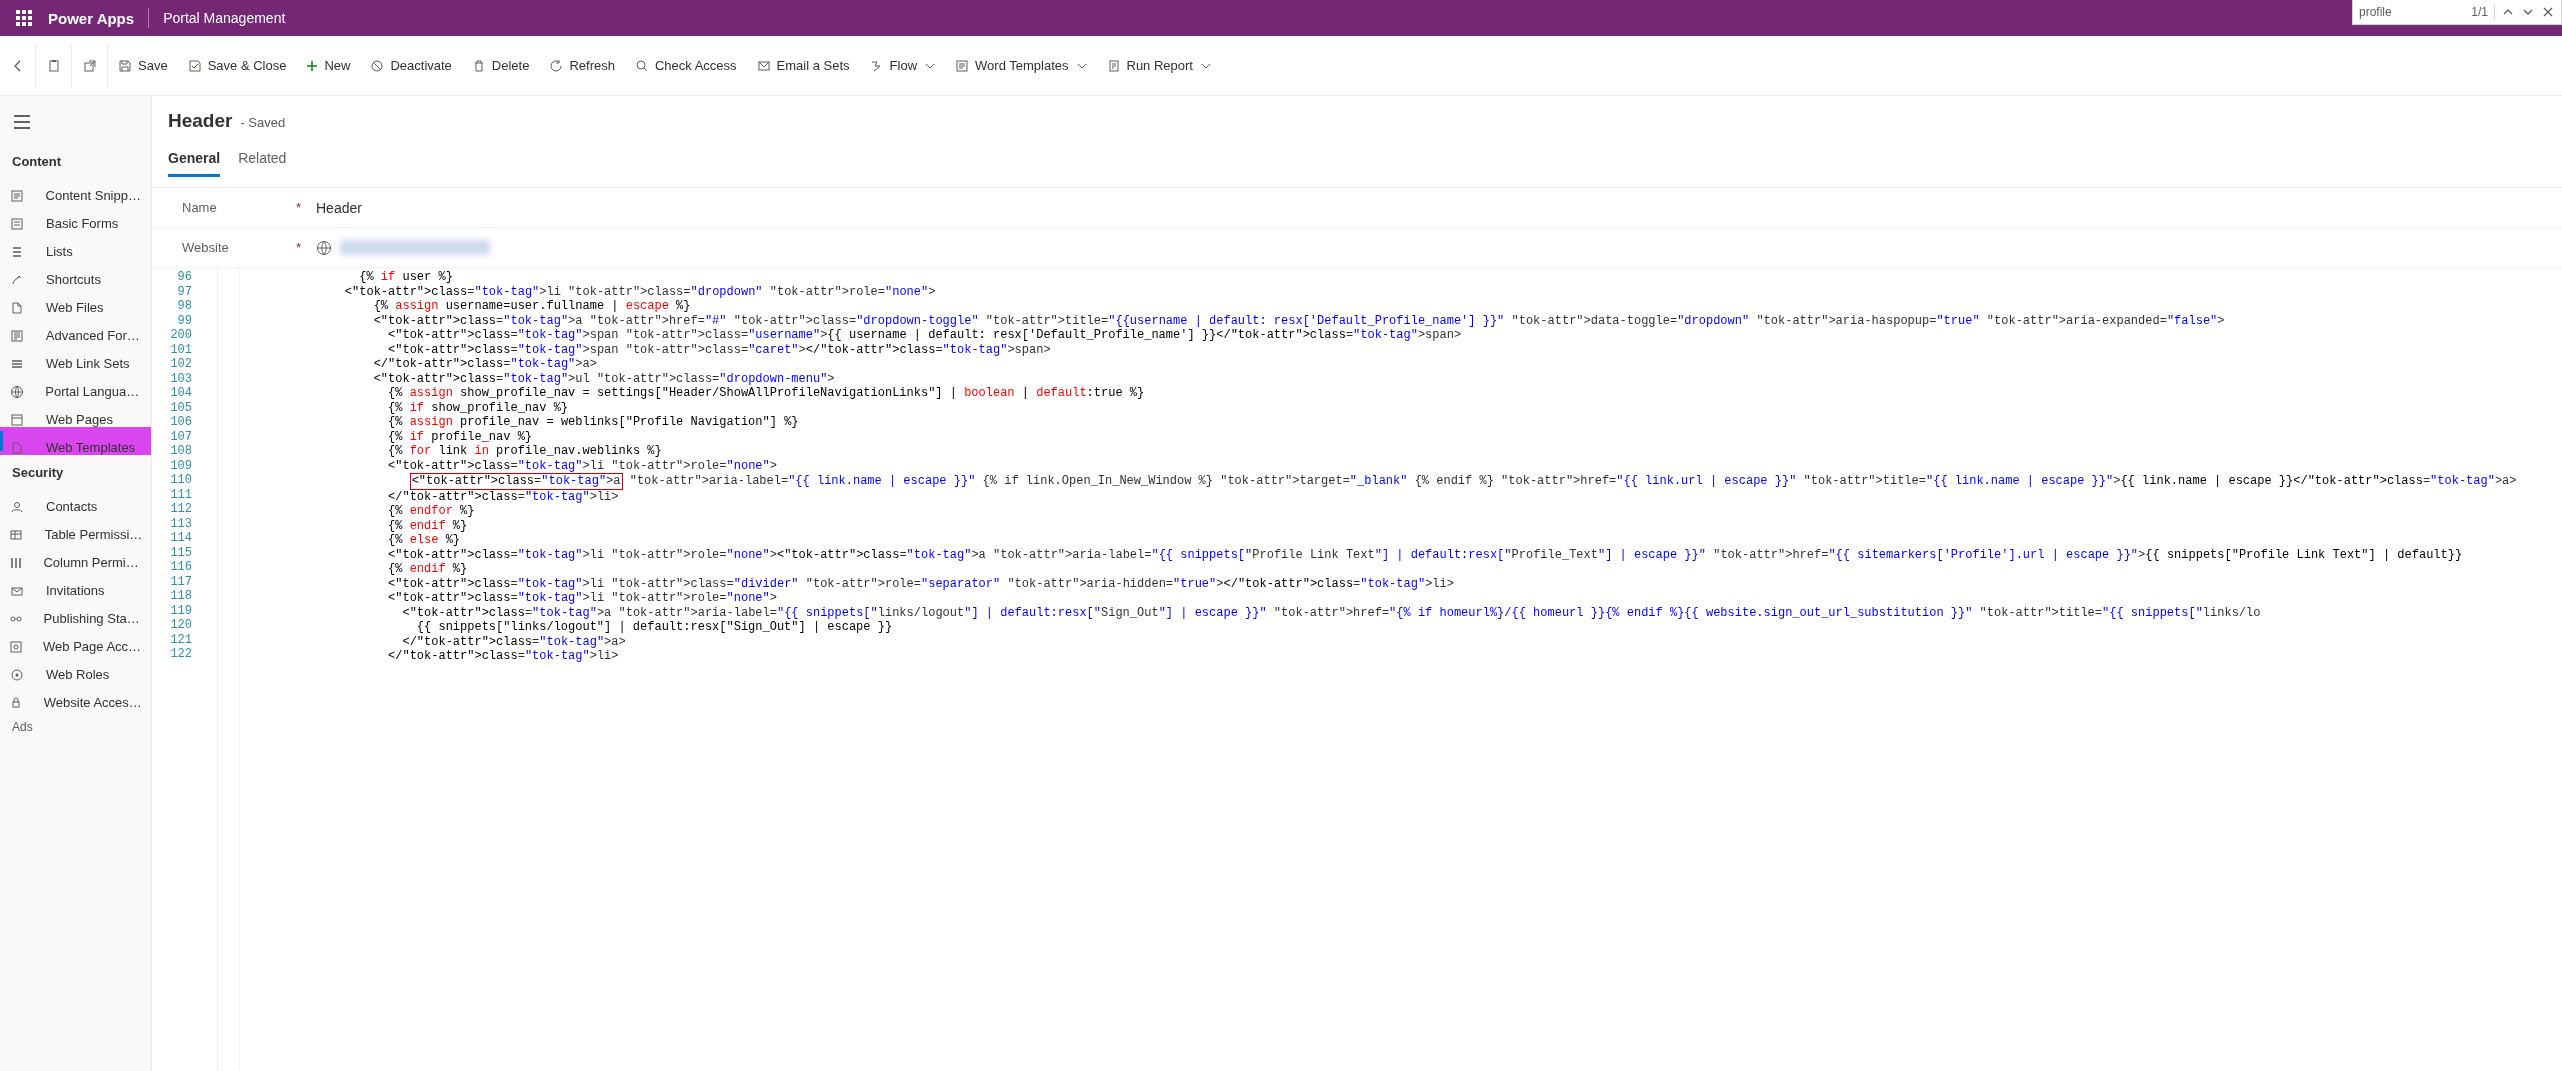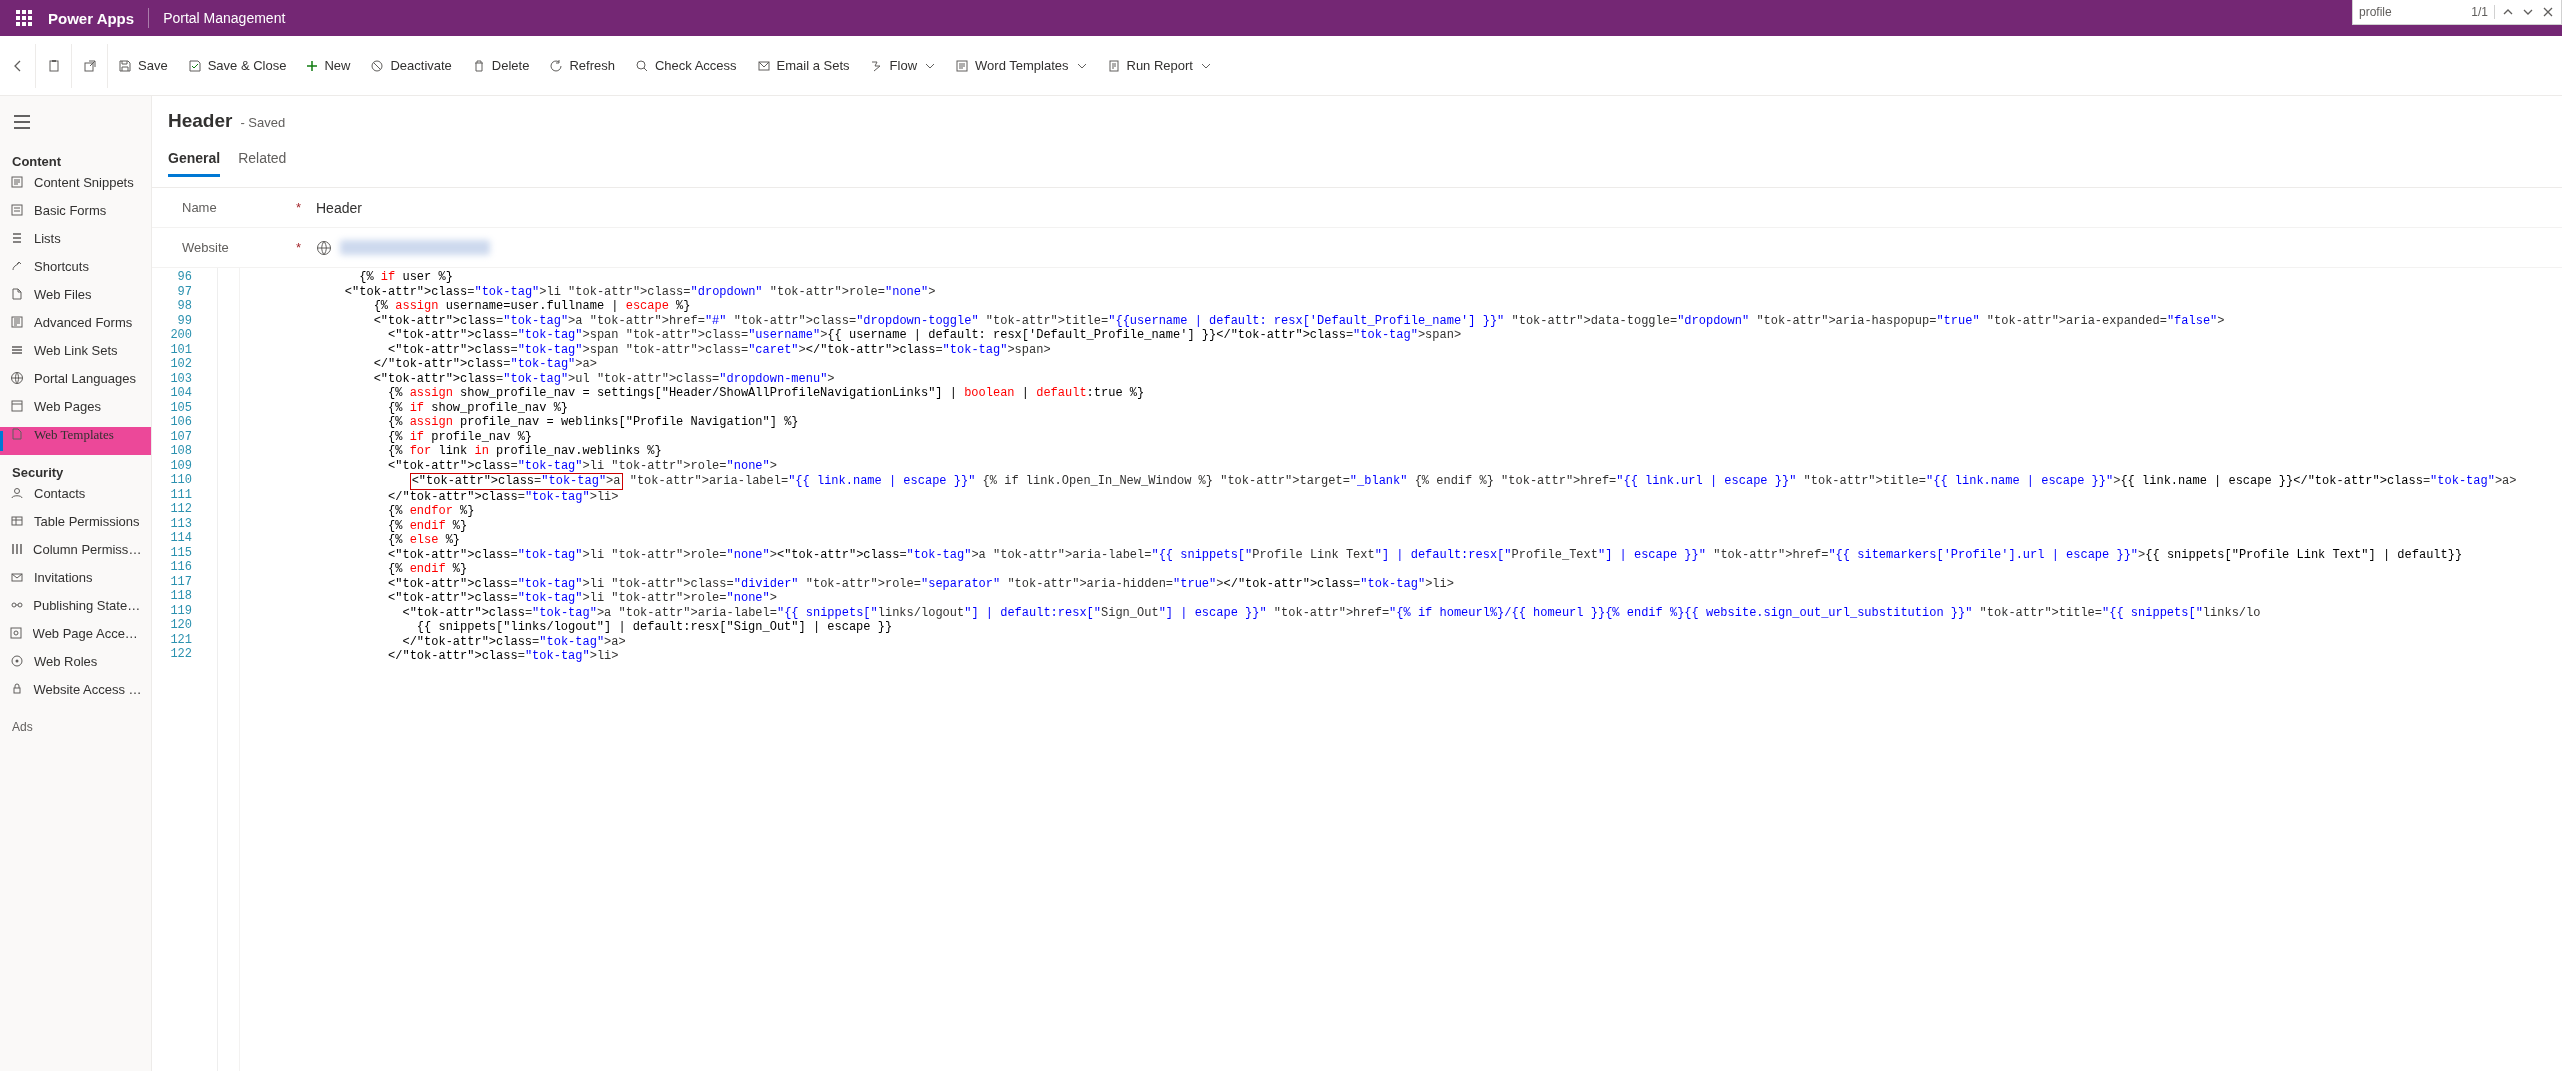--- a/index.html
+++ b/index.html
@@ -103,32 +103,32 @@
   margin-bottom: 4px;
 }
 .sidebar .group-title {
   font-size: 13px;
   font-weight: 600;
   padding: 10px 12px 6px 12px;
   color: #323130;
 }
 .sidebar .nav-item {
   display: flex;
-  align-items: flex-start;
+  align-items: flex-end;
   height: 28px;
   padding: 0 8px 0 8px;
   cursor: pointer;
-  gap: 8px;
+  gap: 20px;
   font-size: 13px;
   position: relative;
   white-space: nowrap;
   overflow: hidden;
   text-overflow: ellipsis;
 }
-.sidebar .nav-item.active { background: #ec4899; font-family: Liberation Serif, serif; }
+.sidebar .nav-item.active { background: #d946ef; }
 .sidebar .nav-item.active::before {
   content: '';
   position: absolute;
   left: 0; top: 4px; bottom: 4px;
   width: 3px;
   background: #0078d4;
 }
 .sidebar .nav-item .icn {
   width: 18px;
   display: flex; align-items: center; justify-content: center;

